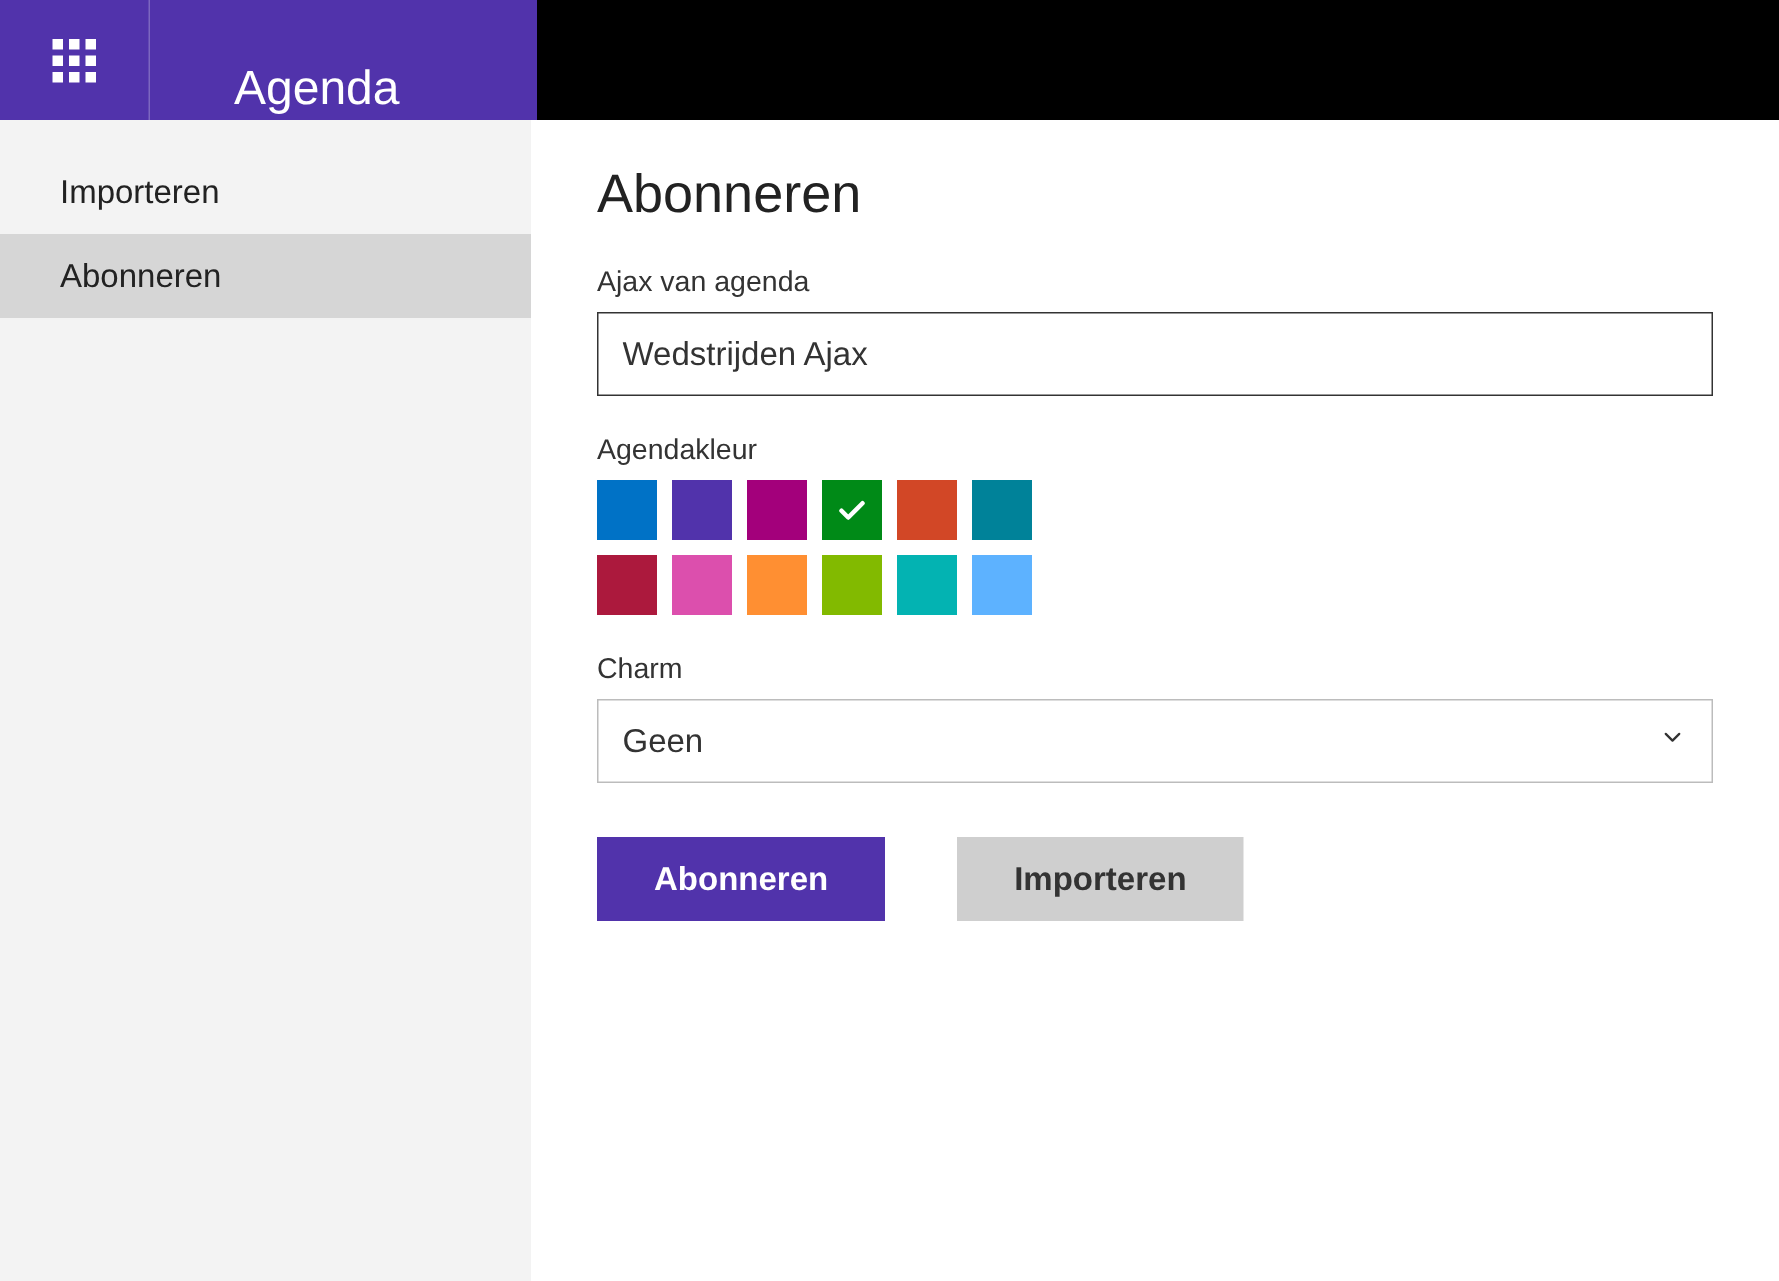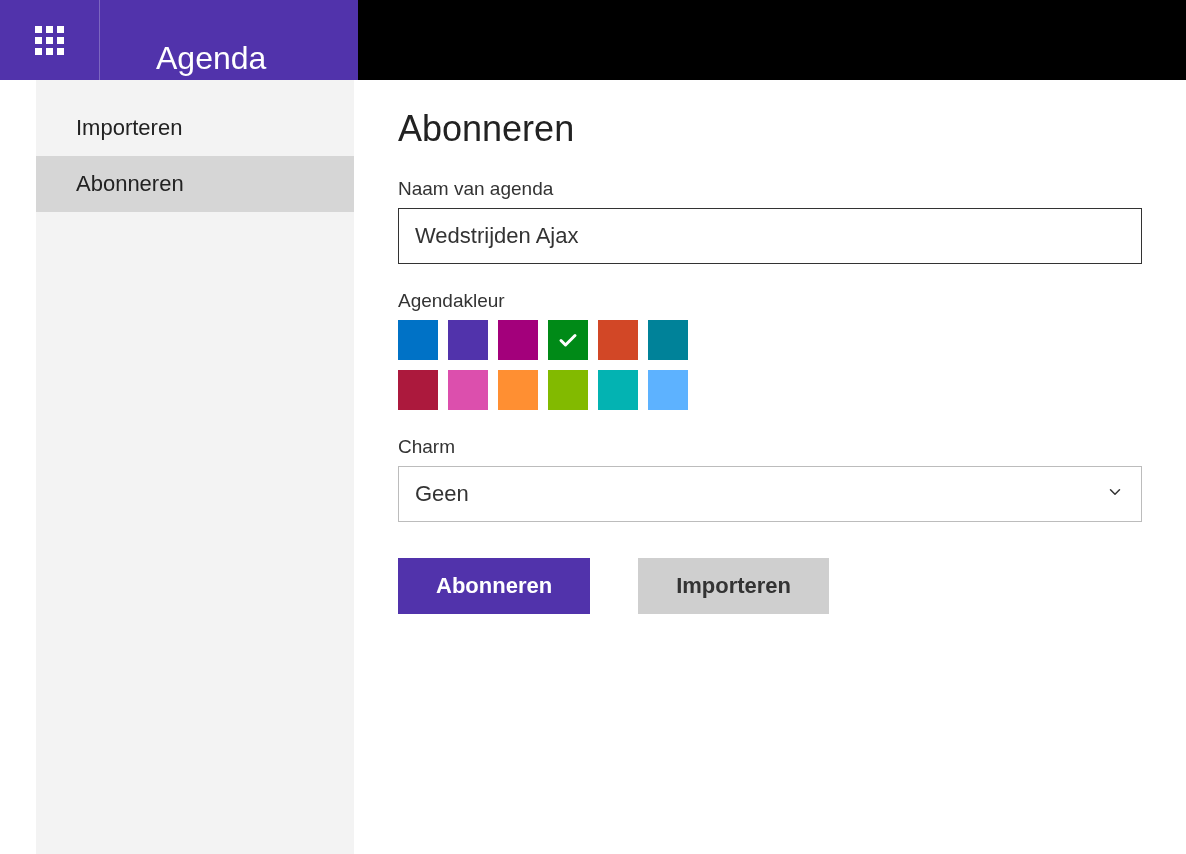--- a/index.html
+++ b/index.html
@@ -36,21 +36,20 @@
     .app-title {
       flex: 1;
       font-size: 32px;
       font-weight: 300;
       padding-left: 56px;
       margin-top: 36px;
     }
     .body {
       display: flex;
       height: 774px;
-      padding-left: 36px;
     }
     .sidebar {
       width: 358px;
       background: #f3f3f3;
       padding-top: 20px;
     }
     .sidebar-item {
       height: 56px;
       display: flex;
       align-items: center;
@@ -187,21 +186,21 @@
     <div class="sidebar-item active">
       <span>Abonneren</span>
     </div>
   </div>
 
   <div class="main">
     <h1 class="page-title">Abonneren</h1>
 
 
     <div class="field-block">
-      <div class="field-label">Naam van agenda</div>
+      <div class="field-label">Ajax van agenda</div>
       <input type="text" class="text-input focused" value="Wedstrijden Ajax" style="">
     </div>
 
     <div class="field-block">
       <div class="field-label">Agendakleur</div>
       <div class="color-grid" id="color-grid">
           <div class="color-row">
             <div class="color-swatch" style="background: rgb(0, 114, 198);"></div>
             <div class="color-swatch" style="background: rgb(81, 51, 171);"></div>
             <div class="color-swatch" style="background: rgb(163, 0, 123);"></div>

